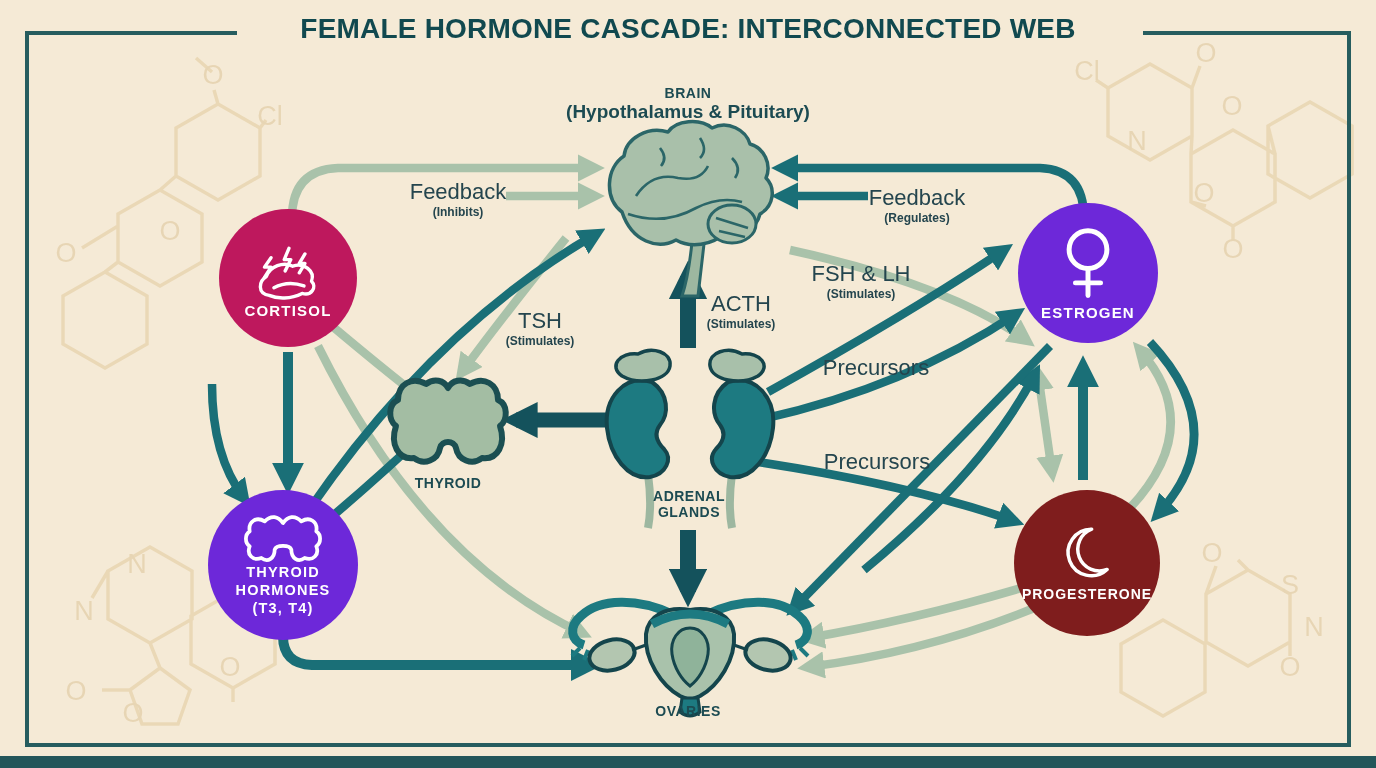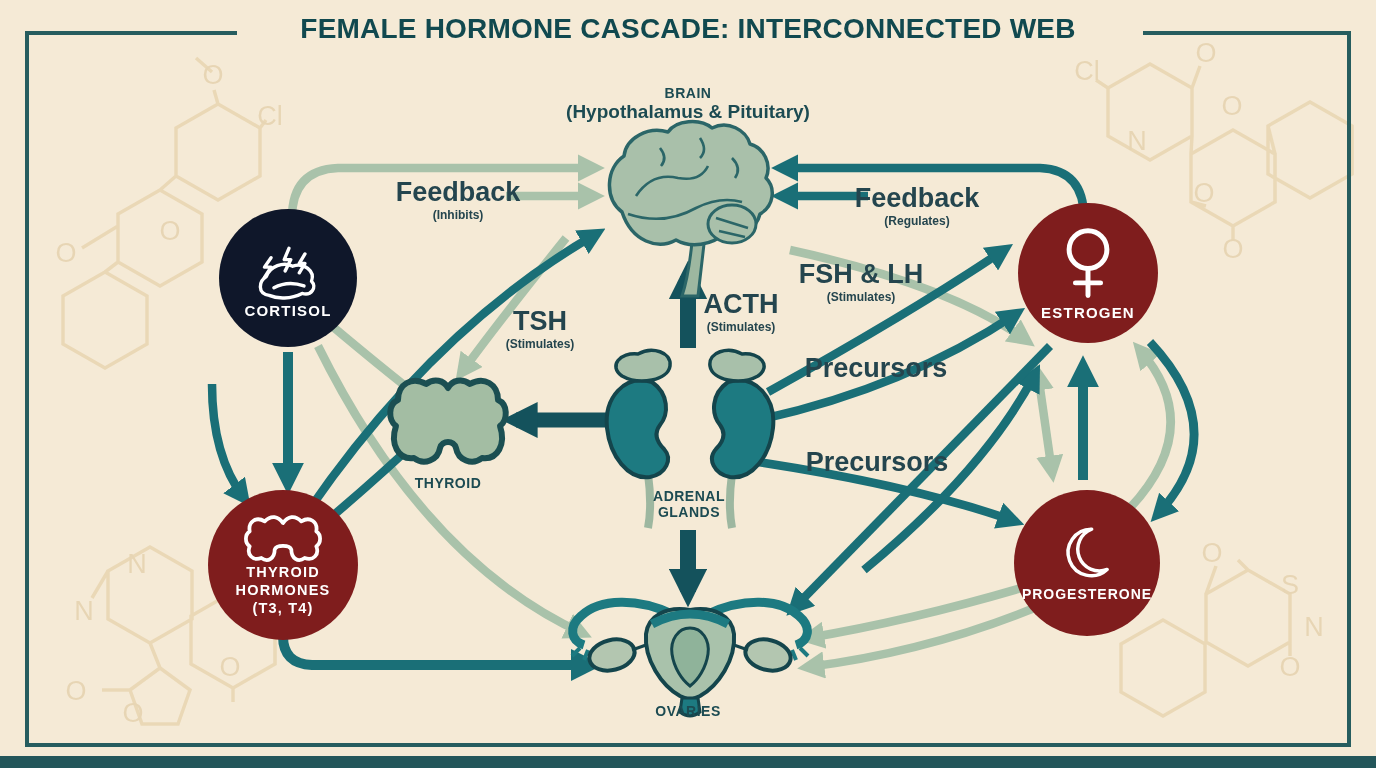--- a/index.html
+++ b/index.html
@@ -14,31 +14,31 @@
   
   .title{
     position:absolute;top:13px;left:0;width:100%;text-align:center;
     font-size:28px;font-weight:800;letter-spacing:0.2px;color:#11494f;
   }
   
   .nlabel{position:absolute;transform:translate(-50%,-50%);text-align:center;color:#1c4b52;white-space:nowrap;}
   .nlabel .l1{font-size:14px;font-weight:800;letter-spacing:0.5px;}
   .nlabel .l2{font-size:19px;font-weight:600;}
   .elabel{position:absolute;transform:translate(-50%,-50%);text-align:center;color:#24454e;white-space:nowrap;}
-  .elabel .t{font-size:27px;font-weight:700;}
+  .elabel .t{font-size:22px;font-weight:400;}
   .elabel .s{font-size:12px;font-weight:600;}
   
   .hcircle{
     position:absolute;border-radius:50%;
     display:flex;flex-direction:column;align-items:center;justify-content:center;
     text-align:center;color:#ffffff;
   }
   .hcircle .clabel{font-weight:800;letter-spacing:1.2px;font-size:15px;line-height:19px;}
-  .c-sage{background:#0f172a;}
-  .c-teal{background:#7f1d1d;text-align:center;}
+  .c-sage{background:#be185d;}
+  .c-teal{background:#6d28d9;text-align:center;}
   svg{display:block;}
   .abs{position:absolute;}
 </style>
 </head>
 <body>
 
 <div id="canvas">
 
   <svg class="abs" style="left:0;top:0;" width="1376" height="768" viewBox="0 0 1376 768">
     <defs>

